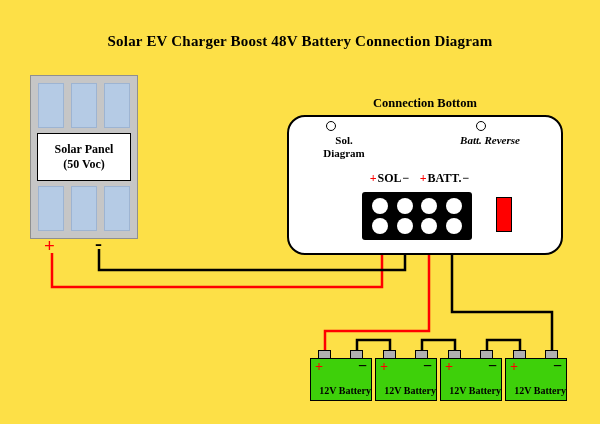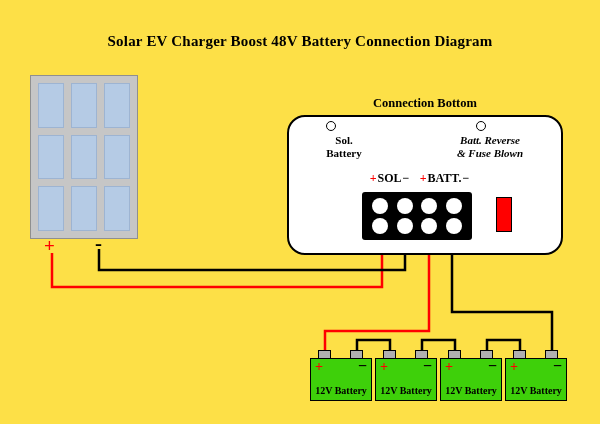--- a/index.html
+++ b/index.html
@@ -55,21 +55,21 @@
 
   
   .battery { position:absolute; top:350px; width:62px; height:51px; z-index:2; }
   .bat-1 { left:310px; } .bat-2 { left:375px; } .bat-3 { left:440px; } .bat-4 { left:505px; }
   .bat-tab { position:absolute; top:0; width:13px; height:9px; background:#b0b0b0; border:1px solid #000; }
   .tab-l { left:8px; } .tab-r { left:40px; }
   .bat-body { position:absolute; top:8px; left:0; width:62px; height:43px;
               background:#3ed00a; border:1.5px solid #000; }
   .bat-plus  { position:absolute; left:4px;  top:0px;  color:#ff0000; font-weight:bold; font-size:14px; }
   .bat-minus { position:absolute; right:4px; top:-2px; color:#000;    font-weight:bold; font-size:16px; }
-  .bat-label { position:absolute; bottom:4px; left:0; width:100%; text-align:center;
+  .bat-label { position:absolute; bottom:4px; left:0; width:100%; text-align:right;
                font-weight:bold; font-size:10px; }
 </style>
 </head>
 <body>
 
 <div class="canvas">
 
   <div class="title">Solar EV Charger Boost 48V Battery Connection Diagram</div>
 
   <svg class="wires" viewBox="0 0 600 424">
@@ -86,36 +86,39 @@
     <div class="cell"></div>
     <div class="cell"></div>
     <div class="cell"></div>
     <div class="cell"></div>
     <div class="cell"></div>
     <div class="cell"></div>
     <div class="cell"></div>
     <div class="cell"></div>
     <div class="cell"></div>
   </div>
+  <div class="panel-label">
+    <span>Solar Panel</span>
+    <span>(50 Voc)</span>
+  </div>
   <div class="sp-plus">+</div>
   <div class="sp-minus">-</div>
 
   <div class="controller-label">Connection Bottom</div>
   <div class="controller-box"></div>
 
   <div class="led led-left"></div>
   <div class="led led-right"></div>
 
   <div class="led-label led-label-left">
     <div>Sol.</div>
-    <div>Battery</div>
+    <div>Diagram</div>
   </div>
   <div class="led-label led-label-right">
     <div>Batt. Reverse</div>
-    <div>&amp; Fuse Blown</div>
   </div>
 
   <div class="term-labels">
     <div class="term-group">
       <span class="plus-red">+</span>
       <span>SOL</span>
       <span>−</span>
     </div>
     <div class="term-group">
       <span class="plus-red">+</span>

